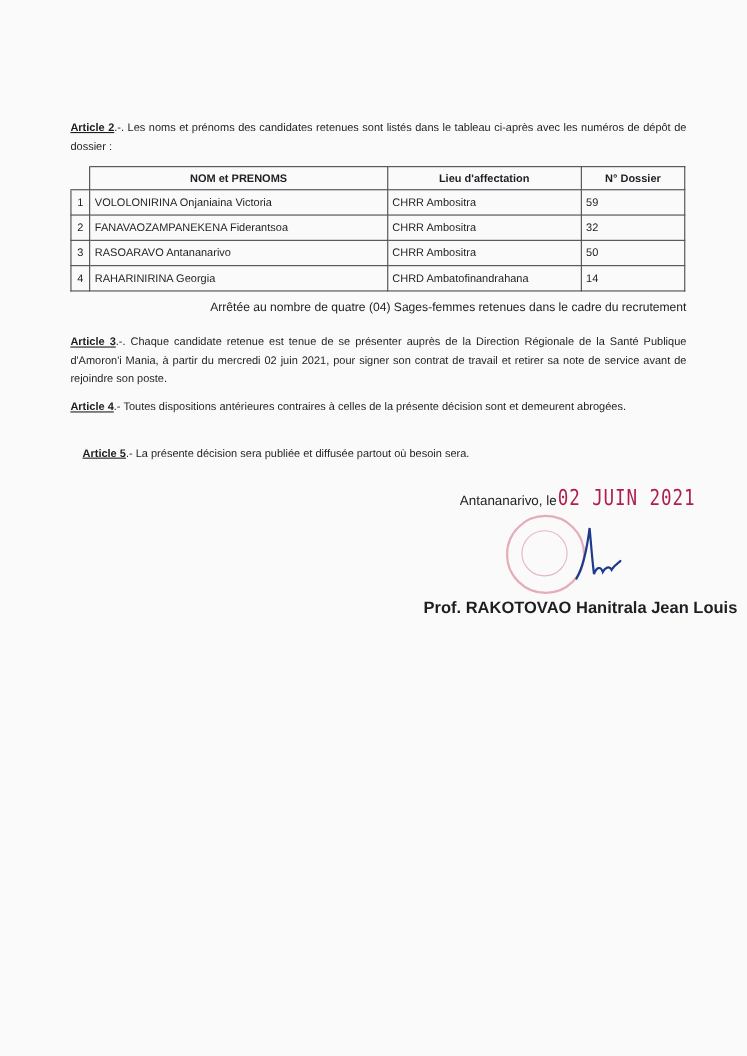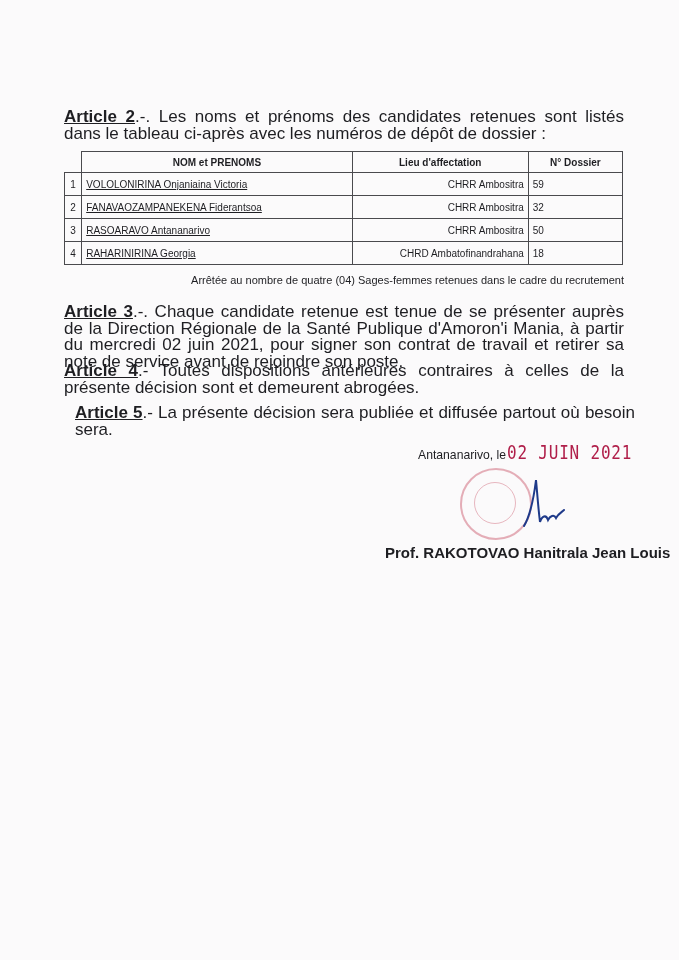--- a/index.html
+++ b/index.html
@@ -7,36 +7,36 @@
     width: 679px; height: 960px;
     background: #fbfafb;
     font-family: "Liberation Sans", sans-serif;
     color: #1e1e22;
     position: relative;
     overflow: hidden;
   }
   .page { position: absolute; left: 0; top: 0; width: 679px; height: 960px; }
   .para {
     position: absolute; left: 64px; width: 560px;
-    font-size: 17px; line-height: 16.5px; text-align: justify;
+    font-size: 10px; line-height: 16.5px; text-align: justify;
   }
   .art { font-weight: bold; text-decoration: underline; }
   table.cand {
     position: absolute; left: 64px; top: 151px;
     width: 559px; border-collapse: collapse;
     font-size: 10px;
   }
   table.cand th, table.cand td {
     border: 1px solid #4a4a4e; height: 22px; padding: 0 4px;
   }
   table.cand th { font-weight: bold; text-align: center; height: 20px; }
   table.cand th.idx { border-top: none; border-left: none; }
   td.idx { width: 8px; text-align: center; padding: 0 2px; }
-  td.nom { width: 258px; text-decoration: underline; }
-  td.lieu { text-align: right; width: 165px; }
+  td.nom { width: 258px; }
+  td.lieu { text-align: left; width: 165px; }
   td.dos { width: 84px; }
   .summary {
     position: absolute; left: 64px; width: 560px; top: 274px;
     text-align: right; font-size: 11px;
   }
   .place {
     position: absolute; left: 418px; top: 434px; font-size: 12.2px; margin-top: 14px;
   }
   .date-stamp {
     position: absolute; left: 507px; top: 440px;
@@ -95,21 +95,21 @@
       <tr>
         <td class="idx">3</td>
         <td class="nom">RASOARAVO Antananarivo</td>
         <td class="lieu">CHRR Ambositra</td>
         <td class="dos">50</td>
       </tr>
       <tr>
         <td class="idx">4</td>
         <td class="nom">RAHARINIRINA Georgia</td>
         <td class="lieu">CHRD Ambatofinandrahana</td>
-        <td class="dos">18</td>
+        <td class="dos">14</td>
       </tr>
     </tbody>
   </table>
 
   <div class="summary">Arrêtée au nombre de quatre (04) Sages-femmes retenues dans le cadre du recrutement</div>
 
   <div class="para" style="top:304px;">
     <span class="art">Article 3</span><span>.-. Chaque candidate retenue est tenue de se présenter auprès de la Direction Régionale de la Santé Publique d'Amoron'i Mania, à partir du mercredi 02 juin 2021, pour signer son contrat de travail et retirer sa note de service avant de rejoindre son poste.</span>
   </div>
 

